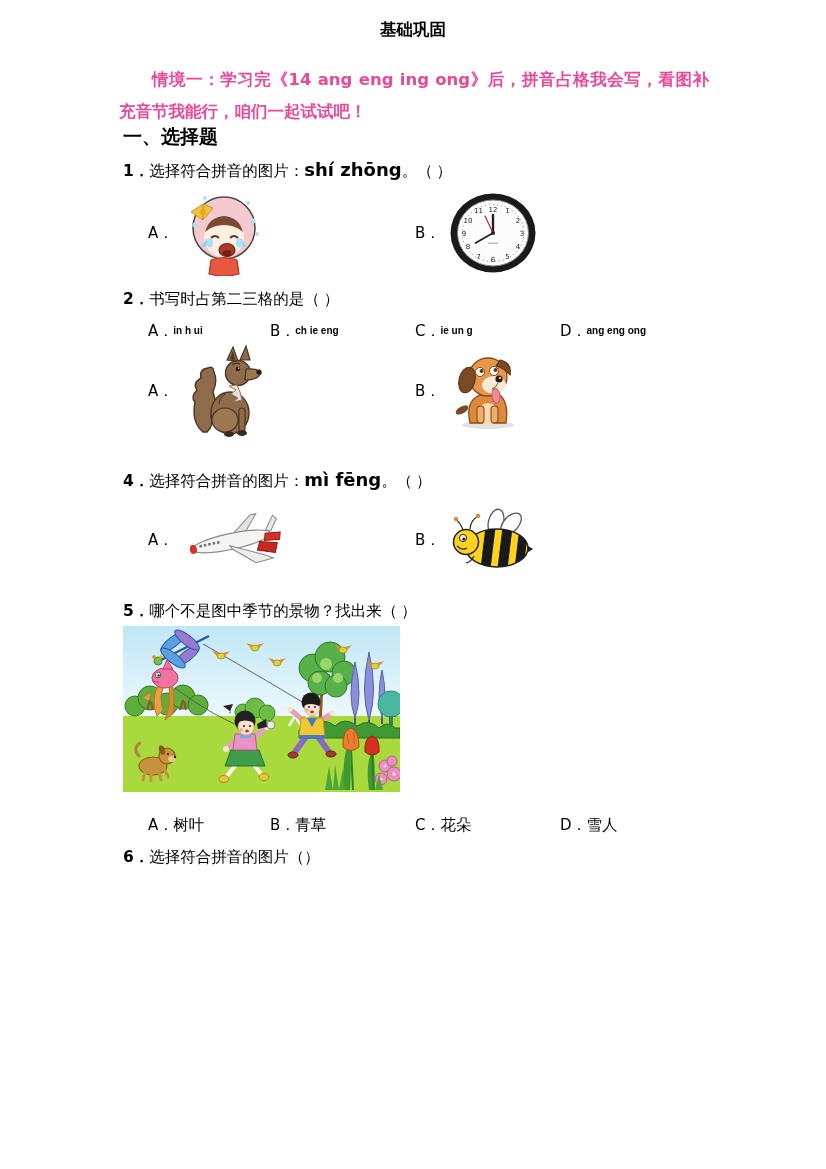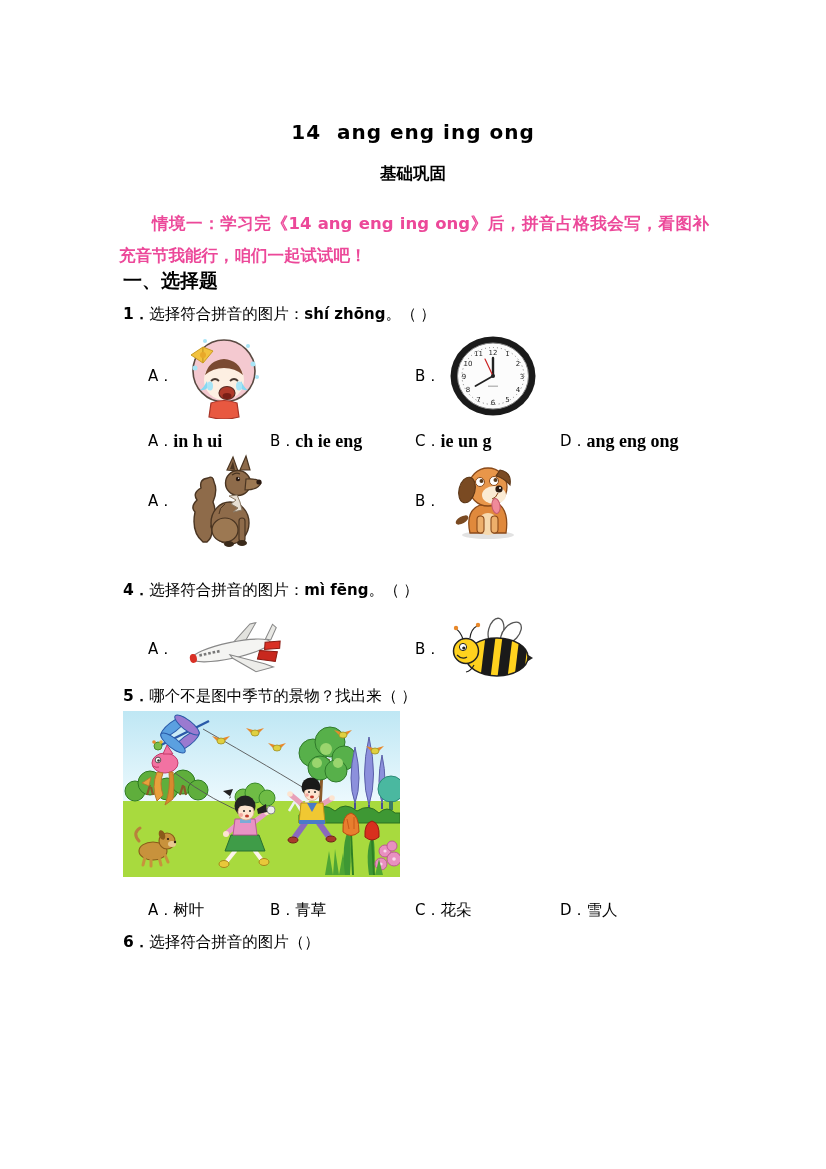--- a/index.html
+++ b/index.html
@@ -20,51 +20,50 @@
     margin-top:25px;font-family:"DejaVu Sans","Liberation Sans",sans-serif;font-weight:bold;
     font-size:16.5px;line-height:32px;text-indent:2em;text-align:justify;color:#ec4899;
     margin-left:-4px;margin-right:-6px;
   }
   .part-head{
     margin-top:0;font-family:Liberation Mono, monospace;font-weight:bold;
     font-size:19px;line-height:20px;
   }
   .q{font-size:15.5px;line-height:22px;}
   .qnum{font-family:"DejaVu Sans","Liberation Sans",sans-serif;font-weight:bold;}
-  .pinyin{font-family:"DejaVu Sans","Liberation Sans",sans-serif;font-weight:bold;font-size:15px;}
+  .pinyin{font-family:"DejaVu Sans","Liberation Sans",sans-serif;font-weight:bold;font-size:18px;}
   .q1{margin-top:11px}.q2{margin-top:11px}.q3{margin-top:9px}.q4{margin-top:31px}
-  .q5{}.q6{margin-top:9px}
+  .q5{margin-top:24px}.q6{margin-top:9px}
   .img-row{display:flex;align-items:center;padding-left:25px;}
   .row1{margin-top:7px;height:88px;}
   .row3{margin-top:1px;height:94px;}
   .row4{margin-top:13px;height:71px;}
   .img-opt{display:flex;align-items:center;gap:10px;}
   .img-opt.first{width:267px;flex:none;}
   .opt-label{
     font-family:"DejaVu Sans","Liberation Sans",sans-serif;font-size:15px;flex:none;
   }
   .choice-row{display:flex;padding-left:25px;line-height:24px;font-size:15.5px;}
   .opts2{margin-top:9px;}
   .opts5{margin-top:21px;}
   .choice{display:flex;}
   .choice .opt-label{font-size:15px;}
   .choice-a{width:122px;flex:none;}
   .choice-b{width:145px;flex:none;}
   .choice-c{width:145px;flex:none;}
-  .choice-pinyin{font-family:Liberation Serif, serif;font-weight:bold;font-size:18px;}
+  .choice-pinyin{font-family:Liberation Sans, sans-serif;font-weight:bold;font-size:10px;}
   .scene{margin-top:4px;width:277px;height:166px;line-height:0;}
   .illus{display:inline-block;line-height:0;}
   svg{display:block;}
 </style>
 </head>
 <body>
 
 <div class="page">
 
-  <div class="title">14  ang eng ing ong</div>
 
   <div class="subhead">基础巩固</div>
 
   <div class="intro">情境一：学习完《14 ang eng ing ong》后，拼音占格我会写，看图补充音节我能行，咱们一起试试吧！</div>
 
   <div class="part-head">一、选择题</div>
 
   <div class="q q1">
     <span class="qnum">1．</span><span>选择符合拼音的图片：</span><span class="pinyin">shí zhōng</span><span>。（ ）</span>
   </div>
@@ -120,20 +119,23 @@
           <rect x="38" y="49.5" width="10" height="1.5" fill="#BBB"></rect>
           <line x1="43" y1="40" x2="43" y2="22" stroke="#222" stroke-width="2.4" stroke-linecap="round"></line>
           <line x1="43" y1="40" x2="25.5" y2="50" stroke="#222" stroke-width="1.8" stroke-linecap="round"></line>
           <line x1="43" y1="40" x2="35" y2="23" stroke="#CC2222" stroke-width="1.2" stroke-linecap="round"></line>
           <circle cx="43" cy="40" r="2" fill="#222"></circle>
         </svg>
       </span>
     </div>
   </div>
 
+  <div class="q q2">
+    <span class="qnum">2．</span><span>书写时占第二三格的是（ ）</span>
+  </div>
   <div class="choice-row opts2">
     <div class="choice choice-a">
         <span class="opt-label">A．</span>
         <span class="choice-pinyin">in h ui</span>
       </div>
     <div class="choice choice-b">
         <span class="opt-label">B．</span>
         <span class="choice-pinyin">ch ie eng</span>
       </div>
     <div class="choice choice-c">

